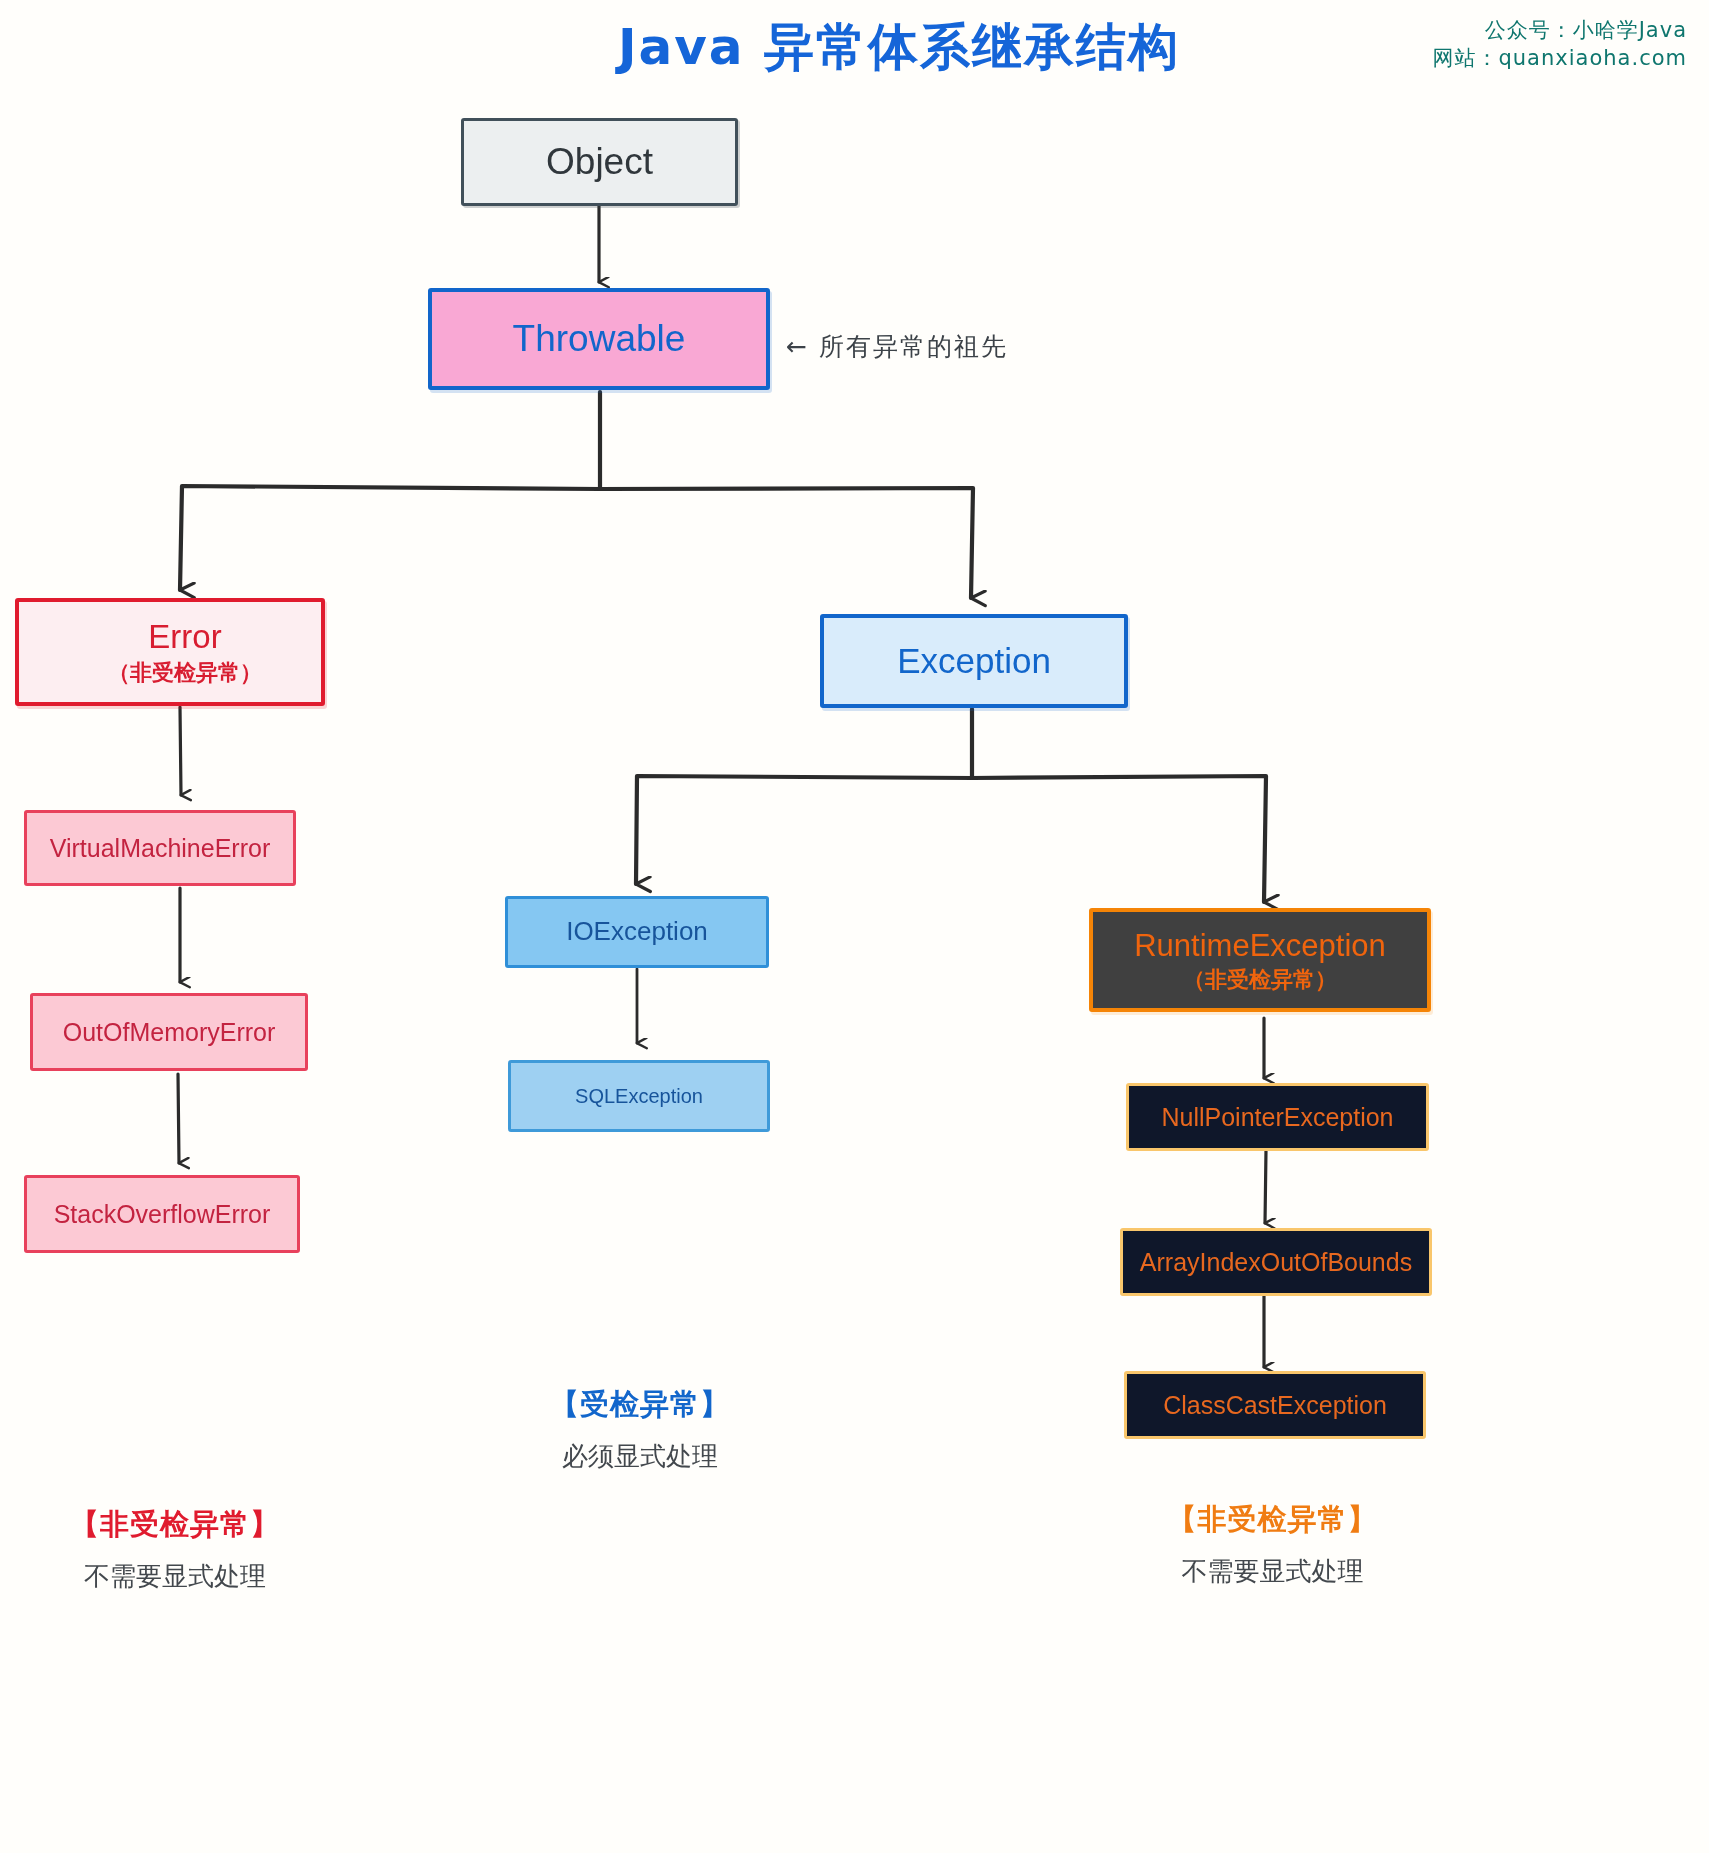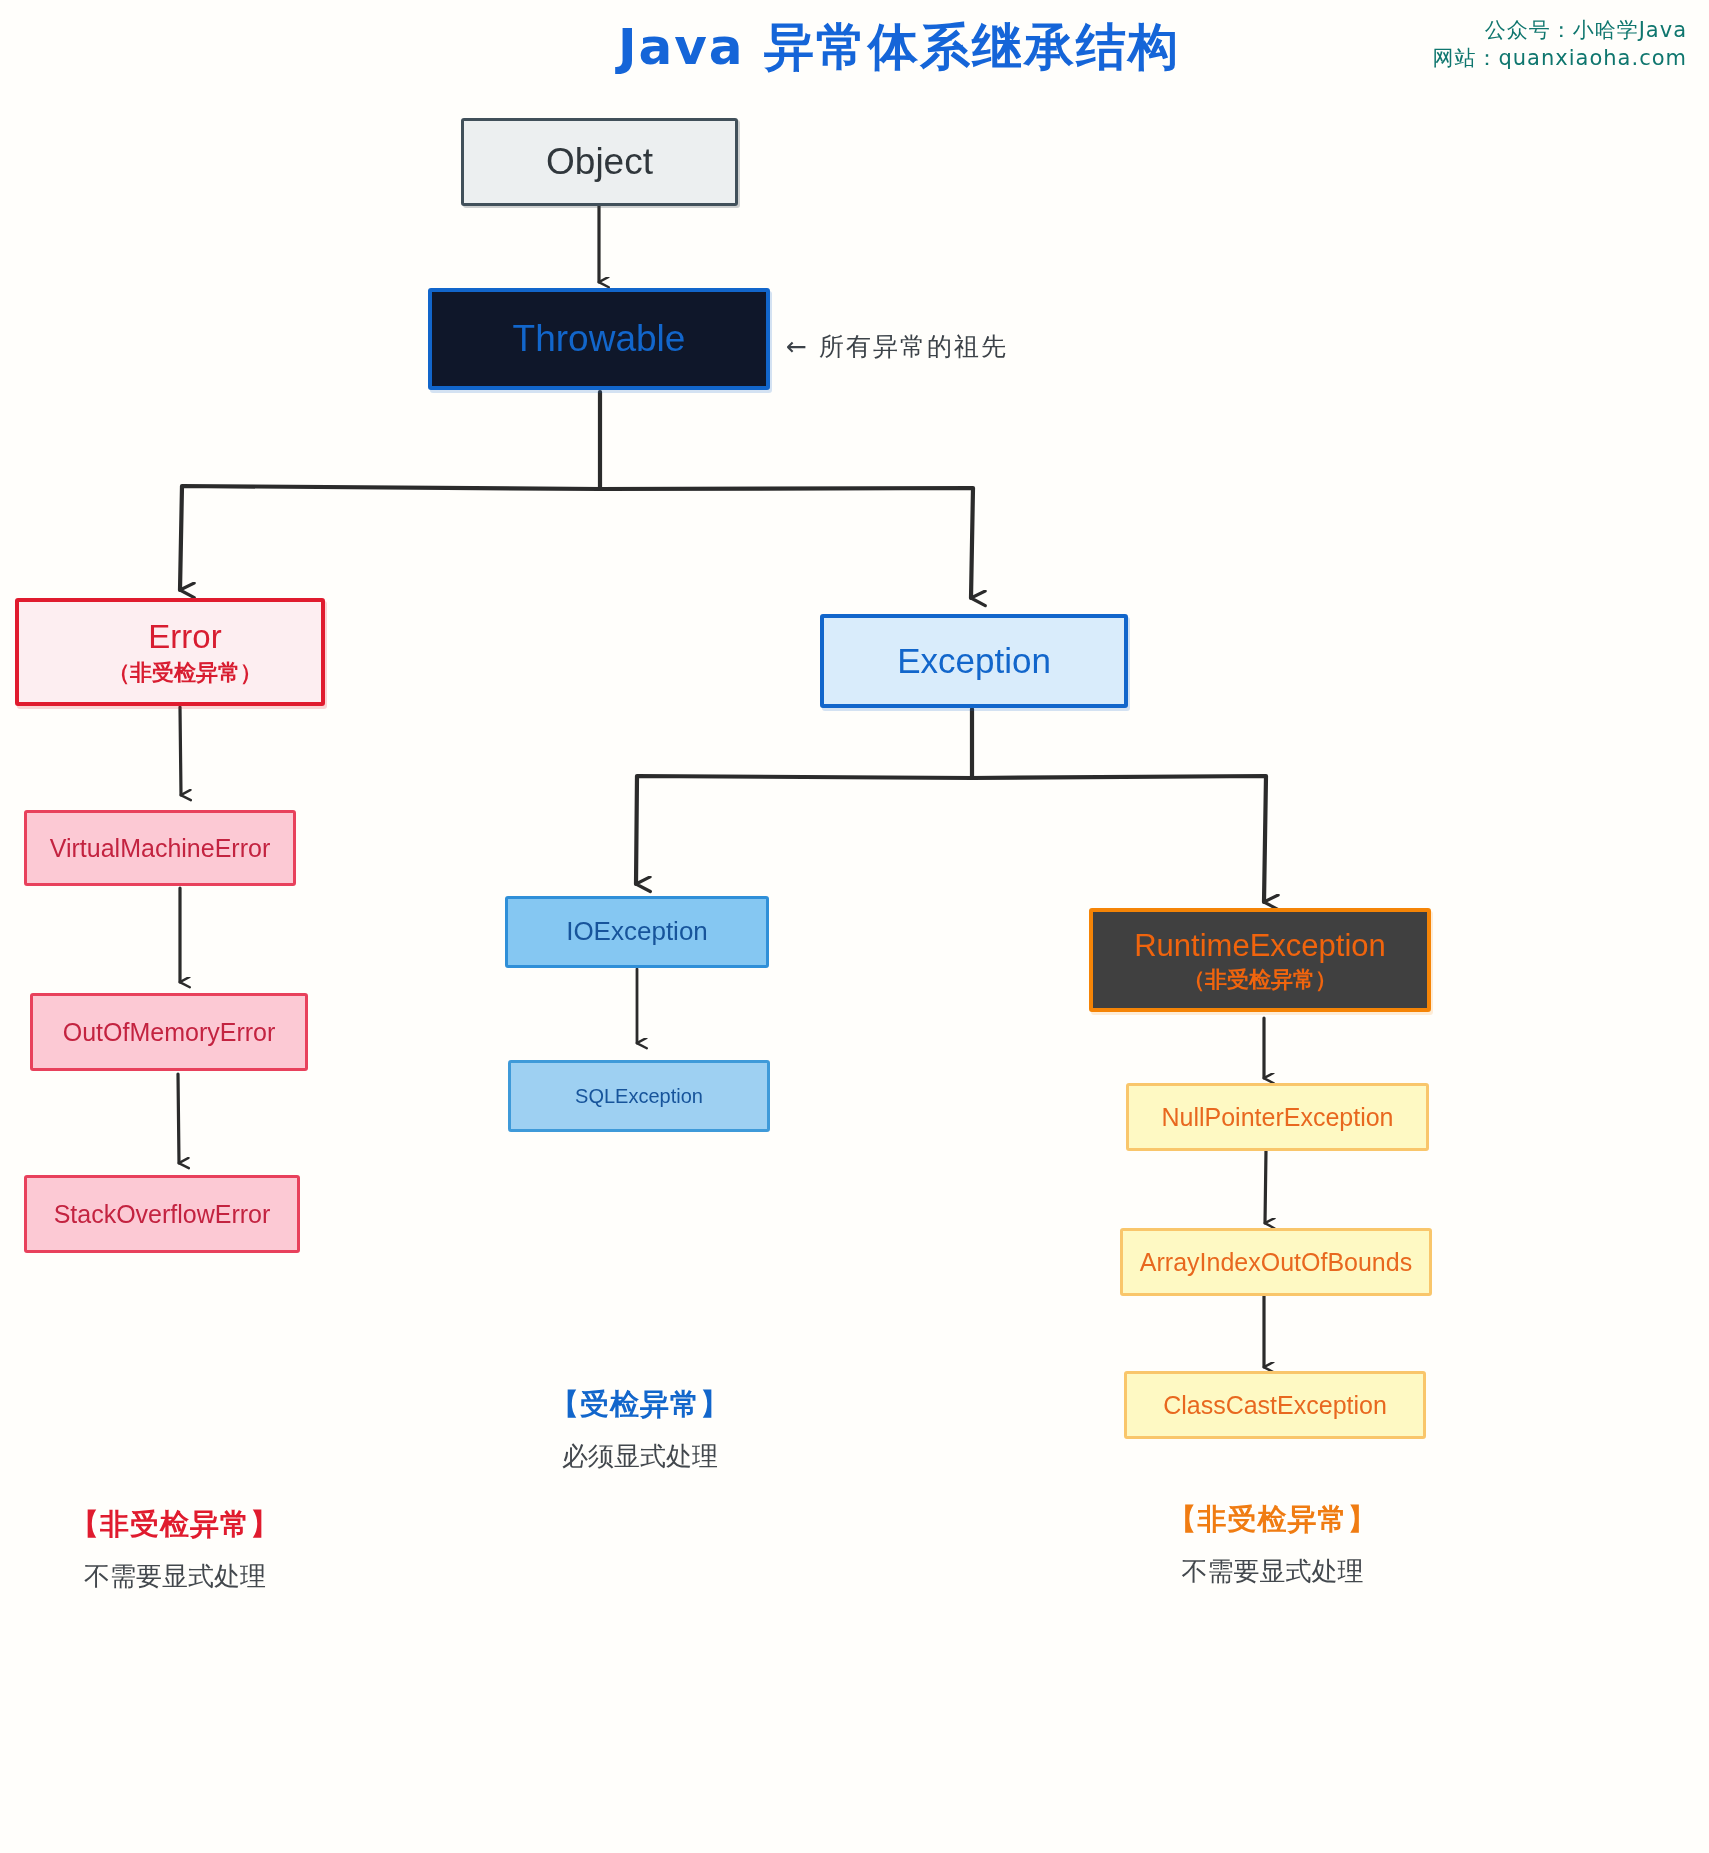--- a/index.html
+++ b/index.html
@@ -79,21 +79,21 @@
   
   .n-object {
     background: #eceff0;
     border: 3px solid #41505a;
     color: #30373c;
     box-shadow: 2px 2px 0 rgba(60,70,78,.25);
   }
   .n-object .main { font-size: 37px; }
 
   .n-throwable {
-    background: #0f172a;
+    background: #f9a8d4;
     border: 4px solid #1266cb;
     color: #1266cb;
     box-shadow: 2px 3px 0 rgba(18,102,203,.18);
   }
   .n-throwable .main { font-size: 37px; }
 
   .n-exception {
     background: #d9ecfb;
     border: 4px solid #1266cb;
     color: #1266cb;
@@ -134,21 +134,21 @@
   .n-runtime {
     background: #404040;
     border: 4px solid #f58406;
     color: #f0640d;
     box-shadow: 2px 3px 0 rgba(245,132,6,.15);
   }
   .n-runtime .main { font-size: 31px; }
   .n-runtime .sub { color: #f0640d; }
 
   .n-rtsub {
-    background: #fef9c3;
+    background: #0f172a;
     border: 3px solid #f9c66b;
     color: #e8681f;
   }
   .n-rtsub .main { font-size: 25px; }
 
   
   .anno {
     position: absolute;
     font-family: "DejaVu Sans", sans-serif;
     white-space: nowrap;

